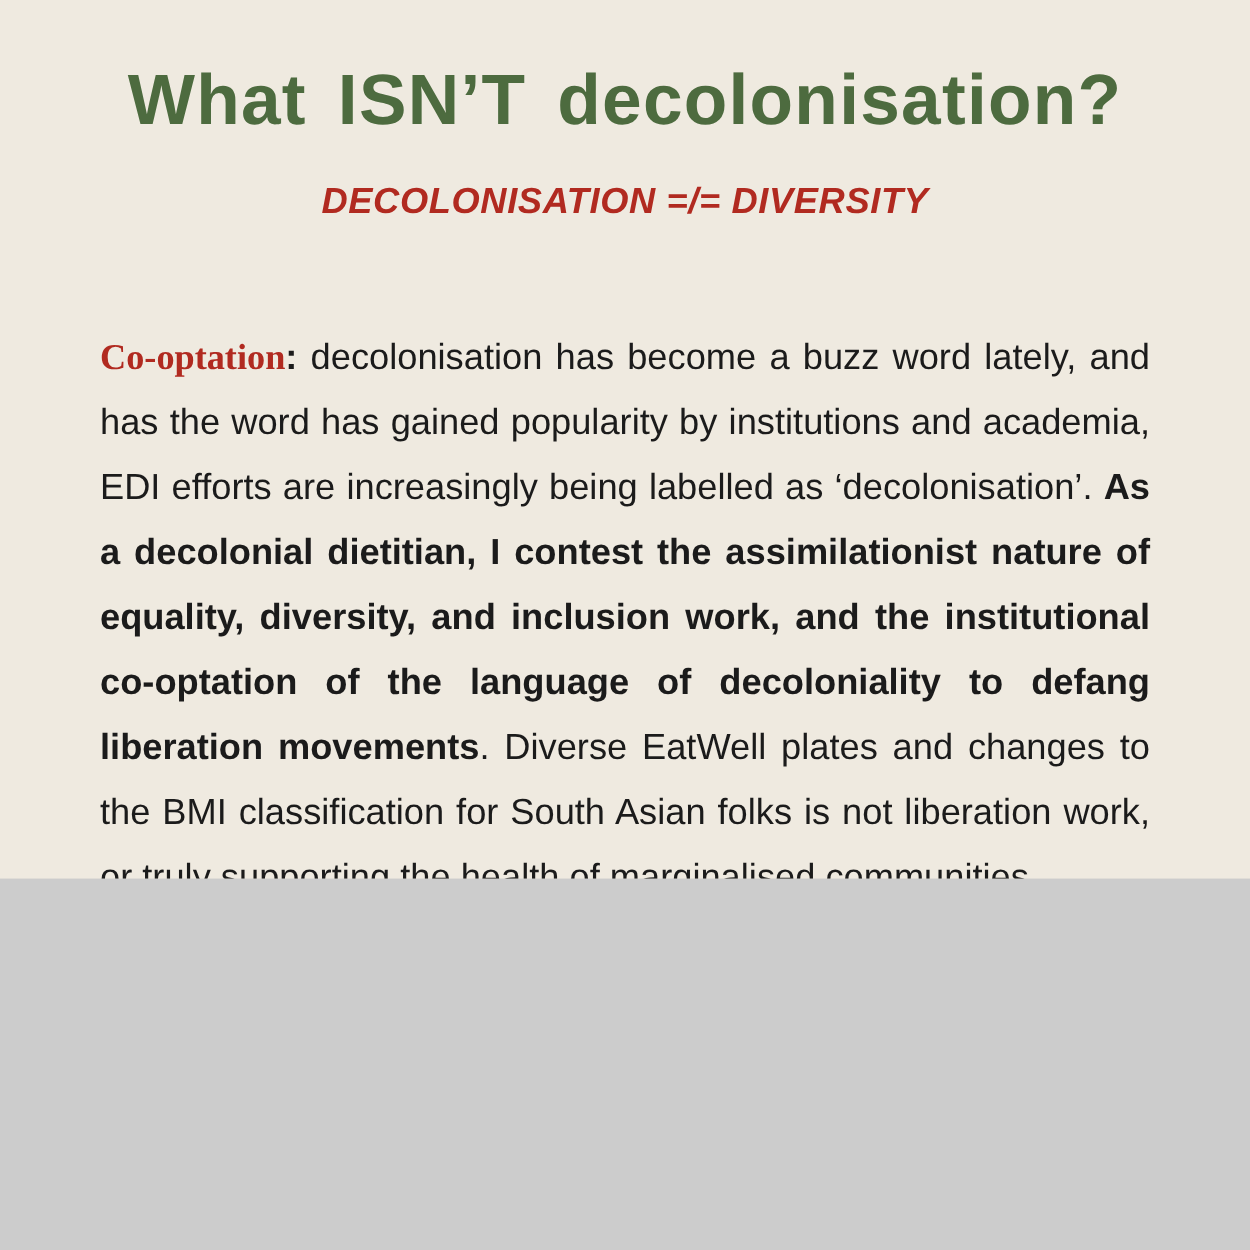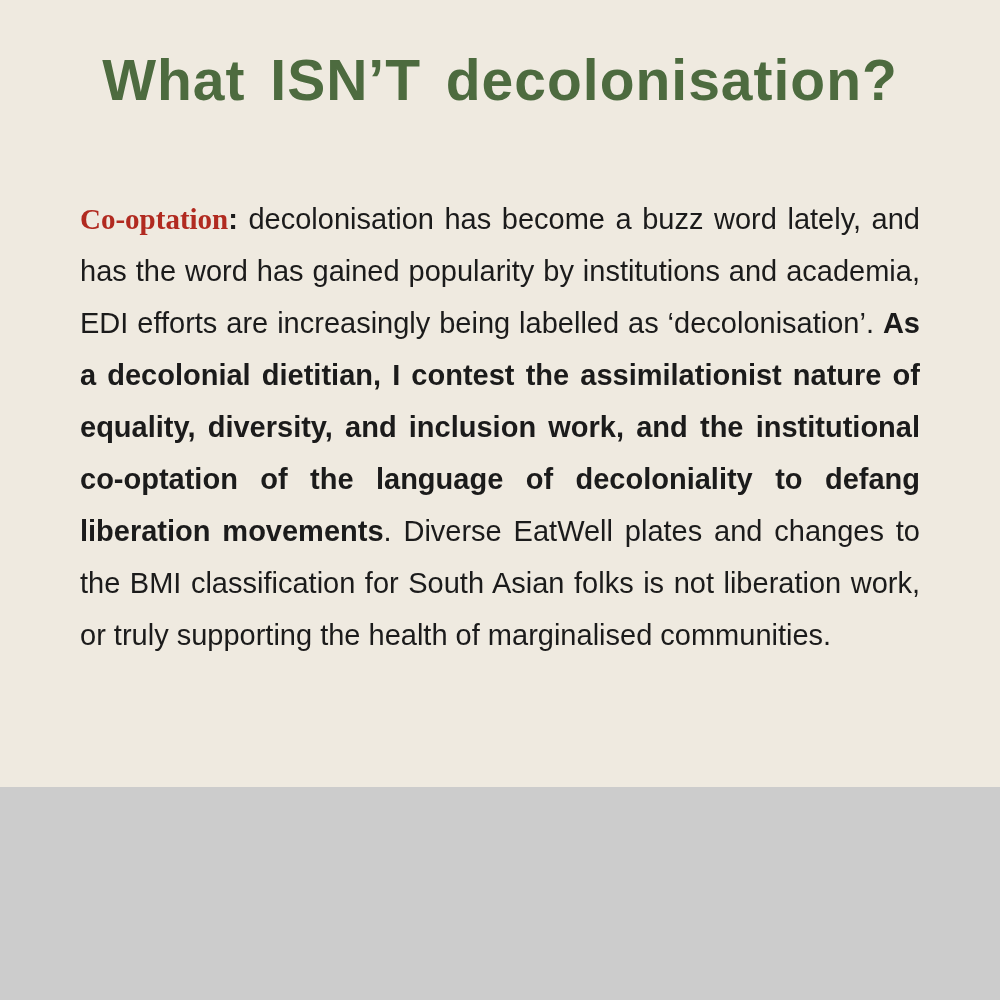--- a/index.html
+++ b/index.html
@@ -6,21 +6,21 @@
     margin: 0;
     padding: 0;
   }
   body {
     font-family: "Liberation Sans", sans-serif;
     background: #ccc;
   }
   .slide {
     position: relative;
     width: 1000px;
-    height: 787px;
+    height: 703px;
     background: var(--bg, #EFEAE0);
     overflow: hidden;
   }
   .title {
     margin: 0;
     padding-top: 52px;
     text-align: center;
     font-family: "Liberation Sans", sans-serif;
     font-weight: 800;
     font-size: 57px;
@@ -82,20 +82,21 @@
     padding: 8px 21px 9px 21px;
     border-radius: 22px;
   }
 </style>
 </head>
 <body>
 
 <div class="slide">
   <h1 class="title">What ISN’T decolonisation?</h1>
 
+  <div class="subtitle">DECOLONISATION =/= DIVERSITY</div>
 
   <p class="body-text" id="body-paragraph"><span class="seg-red-bold">Co-optation</span><span class="seg-bold">:</span><span class="seg-regular"> decolonisation has become a buzz word lately, and has the word has gained popularity by institutions and academia, EDI efforts are increasingly being labelled as ‘decolonisation’. </span><span class="seg-bold">As a decolonial dietitian, I contest the assimilationist nature of equality, diversity, and inclusion work, and the institutional co-optation of the language of decoloniality to defang liberation movements</span><span class="seg-regular">. Diverse EatWell plates and changes to the BMI classification for South Asian folks is not liberation work, or truly supporting the health of marginalised communities.</span></p>
 
   <div class="footer">
     <div class="dots" id="dots">
         <span class="dot" title="slide-dot-1" style="background: rgb(74, 106, 61);"></span>
         <span class="dot" title="slide-dot-2" style="background: rgb(123, 145, 104);"></span>
         <span class="dot" title="slide-dot-3" style="background: rgb(138, 154, 120);"></span>
         <span class="dot" title="slide-dot-4" style="background: rgb(174, 185, 161);"></span>
         <span class="dot" title="slide-dot-5" style="background: rgb(208, 212, 197);"></span>

